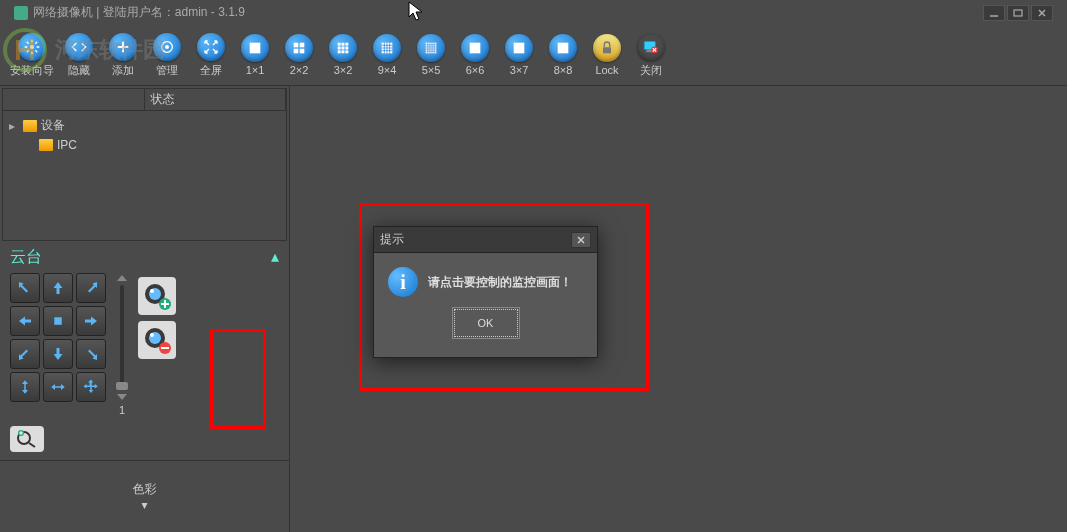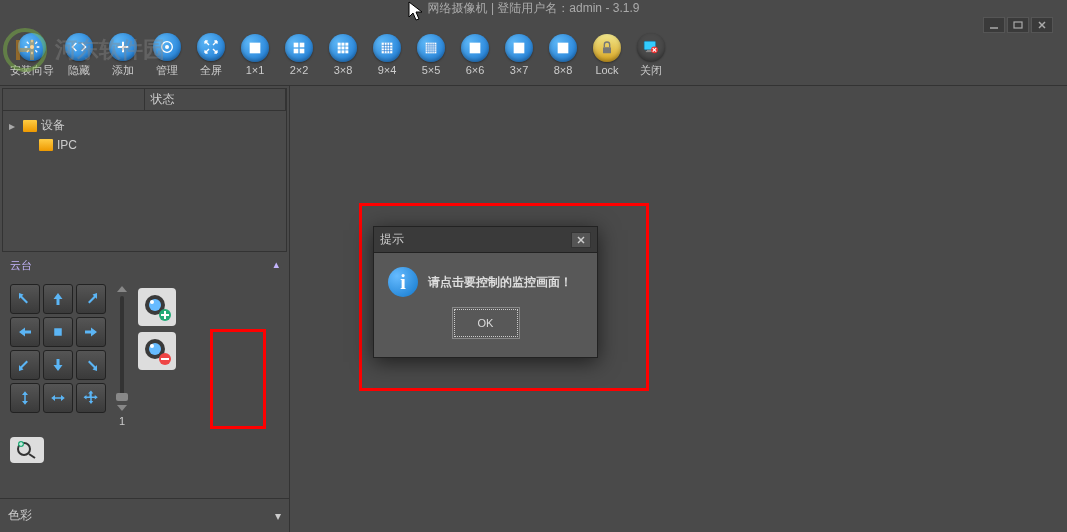--- a/index.html
+++ b/index.html
@@ -1,18 +1,18 @@
 <!DOCTYPE html>
 <html><head>
 <meta charset="utf-8">
 <style>
 * { margin: 0; padding: 0; box-sizing: border-box; font-family: "Microsoft YaHei", Arial, sans-serif; }
 body { width: 1067px; height: 532px; background: #4a4a4a; overflow: hidden; position: relative; }
 
-.titlebar { height: 25px; background: #4a4a4a; display: flex; align-items: center; padding: 0 14px; color: #aaa; font-size: 12px; flex-direction: column; }
+.titlebar { height: 25px; background: #4a4a4a; display: flex; align-items: center; padding: 0 14px; color: #aaa; font-size: 12px; }
 .titlebar-icon { width: 14px; height: 14px; background: #4a8; margin-right: 5px; border-radius: 2px; }
 .titlebar-controls { margin-left: auto; display: flex; gap: 2px; }
 .titlebar-btn { width: 22px; height: 16px; background: #3a3a3a; border: 1px solid #555; display: flex; align-items: center; justify-content: center; cursor: pointer; }
 .titlebar-btn svg { width: 10px; height: 10px; }
 
 .watermark { position: absolute; top: 25px; left: 0; width: 210px; height: 50px; opacity: 0.4; pointer-events: none; z-index: 100; }
 
 .toolbar { height: 60px; background: #4a4a4a; display: flex; padding: 3px 10px; gap: 6px; }
 .toolbar-item { display: flex; flex-direction: column; align-items: center; justify-content: center; min-width: 38px; color: #ccc; font-size: 11px; cursor: pointer; }
 .toolbar-icon { width: 28px; height: 28px; border-radius: 50%; background: radial-gradient(circle at 30% 30%, #5bb5f5, #1976d2); display: flex; align-items: center; justify-content: center; margin-bottom: 2px; box-shadow: inset 0 -2px 4px rgba(0,0,0,0.3), 0 1px 2px rgba(0,0,0,0.4); }
@@ -25,40 +25,40 @@
 
 .tree-section { height: 164px; border: 1px solid #333; margin: 2px; }
 .tree-header { display: flex; height: 22px; border-bottom: 1px solid #333; }
 .tree-header-cell { flex: 1; padding: 2px 6px; color: #ccc; font-size: 12px; border-right: 1px solid #333; }
 .tree-content { padding: 4px; color: #ccc; font-size: 12px; }
 .tree-row { display: flex; align-items: center; padding: 2px; cursor: pointer; }
 .tree-arrow { width: 10px; color: #aaa; }
 .folder-icon { width: 14px; height: 12px; background: linear-gradient(#fc4, #e90); margin: 0 4px; border-radius: 1px; }
 
 .ptz-section { padding: 4px; }
-.ptz-header { display: flex; justify-content: space-between; height: 20px; color: #c4b5fd; font-size: 11px; padding: 0 6px; cursor: pointer; }
+.ptz-header { display: flex; justify-content: space-between; height: 20px; color: #5eead4; font-size: 16px; padding: 0 6px; cursor: pointer; }
 .ptz-body { display: flex; padding: 6px; gap: 10px; }
 .ptz-grid { display: grid; grid-template-columns: repeat(3, 30px); grid-template-rows: repeat(4, 30px); gap: 3px; }
 .ptz-btn { width: 30px; height: 30px; background: linear-gradient(#555, #3a3a3a); border: 1px solid #222; border-radius: 3px; display: flex; align-items: center; justify-content: center; cursor: pointer; }
 .ptz-btn svg { width: 18px; height: 18px; fill: #5bb5f5; }
 .ptz-btn.center svg { fill: #5bb5f5; }
 
 .ptz-slider-col { display: flex; flex-direction: column; align-items: center; gap: 2px; }
 .ptz-slider-arrow { width: 12px; height: 10px; cursor: pointer; }
 .ptz-slider-track { width: 4px; height: 105px; background: #333; position: relative; border-radius: 2px; }
 .ptz-slider-thumb { width: 12px; height: 8px; background: #888; position: absolute; left: -4px; bottom: 0; border-radius: 2px; }
 .ptz-slider-val { color: #ccc; font-size: 11px; }
 
 .cam-preset { display: flex; flex-direction: column; gap: 6px; padding-top: 4px; }
 .cam-btn { width: 38px; height: 38px; background: #ddd; border-radius: 4px; display: flex; align-items: center; justify-content: center; cursor: pointer; }
 
 .zoom-section { padding: 4px 6px; }
 .zoom-btn { width: 34px; height: 26px; background: #ddd; border-radius: 4px; display: flex; align-items: center; justify-content: center; cursor: pointer; }
 
-.color-section { display: flex; align-items: center; justify-content: space-between; padding: 8px 8px; color: #ccc; font-size: 12px; border-top: 1px solid #333; cursor: pointer; }
+.color-section { display: flex; align-items: center; justify-content: space-between; padding: 20px 8px; color: #ccc; font-size: 12px; border-top: 1px solid #333; cursor: pointer; flex-direction: column; }
 
 .content { flex: 1; background: #4a4a4a; position: relative; }
 
 .highlight1 { position: absolute; border: 3px solid red; }
 .highlight-dialog { left: 359px; top: 203px; width: 290px; height: 188px; }
 .highlight-cam { left: 210px; top: 329px; width: 56px; height: 100px; }
 
 .dialog { position: absolute; left: 373px; top: 226px; width: 225px; background: #4a4a4a; border: 1px solid #222; box-shadow: 0 4px 20px rgba(0,0,0,0.6); }
 .dialog-title { height: 26px; background: #3a3a3a; display: flex; align-items: center; justify-content: space-between; padding: 0 6px; color: #ccc; font-size: 12px; border-bottom: 1px solid #222; gap: 9px; }
 .dialog-close { width: 20px; height: 16px; background: #555; border: 1px solid #333; display: flex; align-items: center; justify-content: center; cursor: pointer; }
@@ -174,21 +174,21 @@
             <rect x="15.5" y="4" width="4.5" height="4.5"></rect>
             <rect x="4" y="9.7" width="4.5" height="4.5"></rect>
             <rect x="9.7" y="9.7" width="4.5" height="4.5"></rect>
             <rect x="15.5" y="9.7" width="4.5" height="4.5"></rect>
             <rect x="4" y="15.5" width="4.5" height="4.5"></rect>
             <rect x="9.7" y="15.5" width="4.5" height="4.5"></rect>
             <rect x="15.5" y="15.5" width="4.5" height="4.5"></rect>
           </g>
         </svg>
       </div>
-    <span>3×8</span>
+    <span>3×2</span>
   </div>
   <div class="toolbar-item">
     <div class="toolbar-icon">
         <svg viewBox="0 0 24 24">
           <rect x="4" y="4" width="16" height="16" fill="#fff"></rect>
           <g stroke="#1976d2" stroke-width="1">
             <line x1="8" y1="4" x2="8" y2="20"></line>
             <line x1="12" y1="4" x2="12" y2="20"></line>
             <line x1="16" y1="4" x2="16" y2="20"></line>
             <line x1="4" y1="8" x2="20" y2="8"></line>

